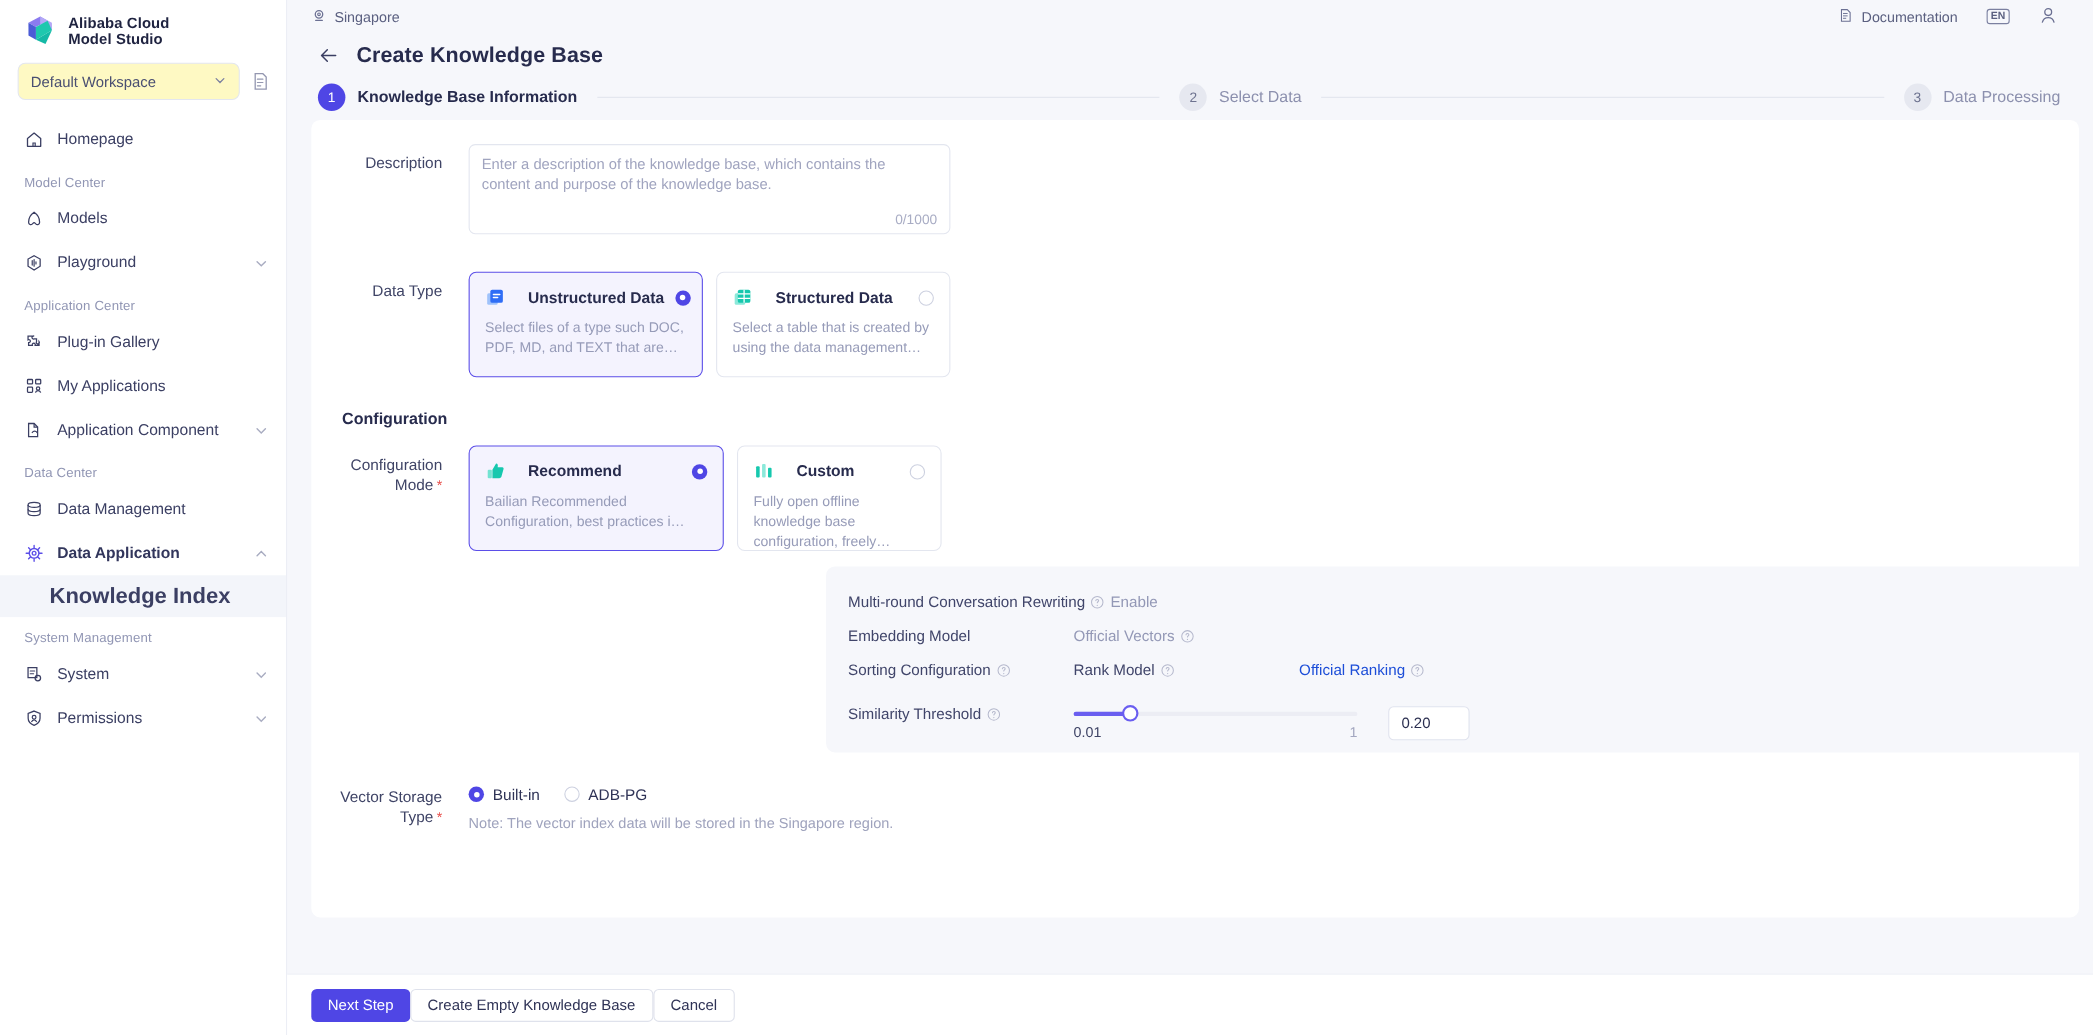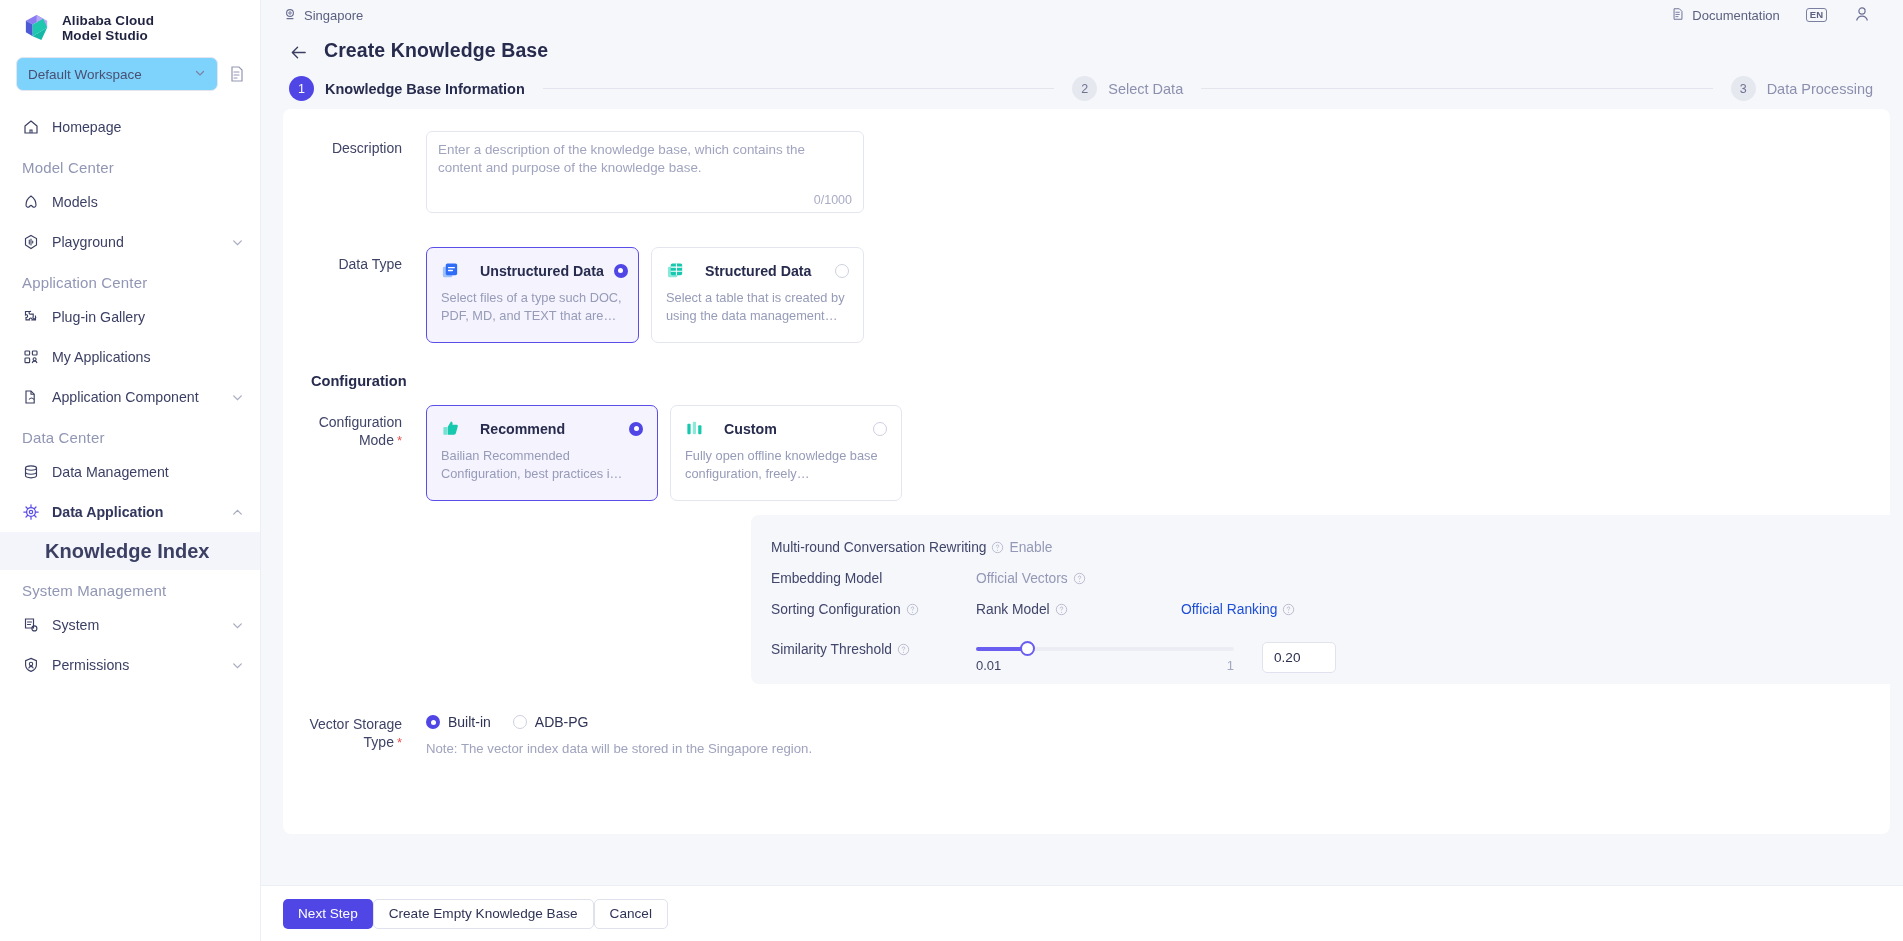--- a/index.html
+++ b/index.html
@@ -19,26 +19,26 @@
     border-right: 1px solid #eceef5;
     display: flex; flex-direction: column; flex: 0 0 261px;
   }
   .brand { display: flex; align-items: center; gap: 9px; padding: 12px 0 10px 22px; }
   .brand-logo { width: 31px; height: 31px; position: relative; flex: 0 0 31px; }
   .brand-text { font-size: 13.5px; font-weight: bold; line-height: 15px; color: #1f2340; letter-spacing: .1px;}
   .ws-row { display: flex; align-items: center; gap: 10px; padding: 0 14px 0 16px; margin-top: 4px;}
   .ws-select {
     flex: 1 1 auto; height: 34px; border: 1px solid #e3e6ef; border-radius: 7px;
     display: flex; align-items: center; justify-content: space-between;
-    padding: 0 11px; font-size: 13.5px; color: #4a4f72; background: #7dd3fc;
+    padding: 0 11px; font-size: 13.5px; color: #4a4f72; background: #fef9c3;
   }
   .ws-doc-icon { width: 18px; height: 18px; flex: 0 0 18px; opacity: .72; }
   .nav { margin-top: 16px; }
   .nav-group-label {
-    font-size: 15px; color: #9196b4; padding: 12px 0 6px 22px; letter-spacing: .15px;
+    font-size: 12px; color: #9196b4; padding: 12px 0 6px 22px; letter-spacing: .15px;
   }
   .nav-item {
     display: flex; align-items: center; height: 40px; padding: 0 16px 0 22px;
     font-size: 14.2px; color: #3b3f63; gap: 12px; cursor: pointer; position: relative;
   }
   .nav-item .ico { width: 18px; height: 18px; flex: 0 0 18px; display: block; }
   .nav-item .lbl { flex: 1 1 auto; white-space: nowrap; }
   .nav-item .chev { width: 13px; height: 13px; flex: 0 0 13px; opacity: .65; }
   .nav-item.sub { padding-left: 45px; font-weight: bold; font-size: 20px; height: 38px; }
   .nav-item.active-sub { background: #f3f5fa; }
@@ -51,21 +51,21 @@
     display: flex; align-items: center; justify-content: space-between;
     padding: 0 32px 0 22px; font-size: 13px; color: #5b6080;
   }
   .topbar-left { display: flex; align-items: center; gap: 7px; }
   .topbar-right { display: flex; align-items: center; gap: 26px; }
   .topbar-item { display: flex; align-items: center; gap: 7px; cursor: pointer; }
   .lang-box {
     border: 1.4px solid #7b80a0; border-radius: 3px; font-size: 9.5px; font-weight: bold;
     padding: 1px 3px; color: #5b6080; line-height: 10px;
   }
-  .page-head { height: 32px; display: flex; align-items: flex-end; gap: 16px; padding: 8px 0 0 28px; }
+  .page-head { height: 32px; display: flex; align-items: center; gap: 16px; padding: 8px 0 0 28px; }
   .back-arrow { width: 19px; height: 19px; cursor: pointer; flex: 0 0 19px; }
   .page-title { font-size: 19.5px; font-weight: bold; color: #272b4d; letter-spacing: .1px; }
 
   
   .stepper { display: flex; align-items: center; padding: 14px 30px 0 28px; }
   .step { display: flex; align-items: center; gap: 11px; flex: 0 0 auto; }
   .step-num {
     width: 25px; height: 25px; border-radius: 50%; display: flex;
     align-items: center; justify-content: center; font-size: 12.5px;
   }
@@ -485,21 +485,21 @@
                     <path d="M7 8.5 L10.5 2.5 C12 2.5 12.6 4 12 6 H16.5 C17.5 6 18 7 17.6 8 L15.8 14.5 C15.5 15.8 14.8 16.5 13.5 16.5 H7 Z" fill="#16c8ae"></path>
                     <rect x="2.5" y="8.5" width="4" height="8.2" rx="1" fill="#73e3d2"></rect>
                   </svg>
                 </span>
                 <span class="opt-title">Recommend</span>
                 <span class="radio-on"></span>
               </div>
               <div class="opt-desc">Bailian Recommended Configuration, best practices i…</div>
             </div>
 
-            <div class="opt-card" style="width:232px">
+            <div class="opt-card" style="width:186px">
               <div class="opt-head">
                 <span class="opt-ico">
                   <svg width="19" height="19" viewBox="0 0 20 20">
                     <rect x="2.5" y="5" width="3.4" height="11" rx="1" fill="#16c8ae"></rect>
                     <rect x="8.2" y="3" width="3.4" height="13" rx="1" fill="#8ce9da"></rect>
                     <rect x="13.9" y="6.5" width="3.4" height="9.5" rx="1" fill="#16c8ae"></rect>
                   </svg>
                 </span>
                 <span class="opt-title">Custom</span>
                 <span class="radio-o"></span>

